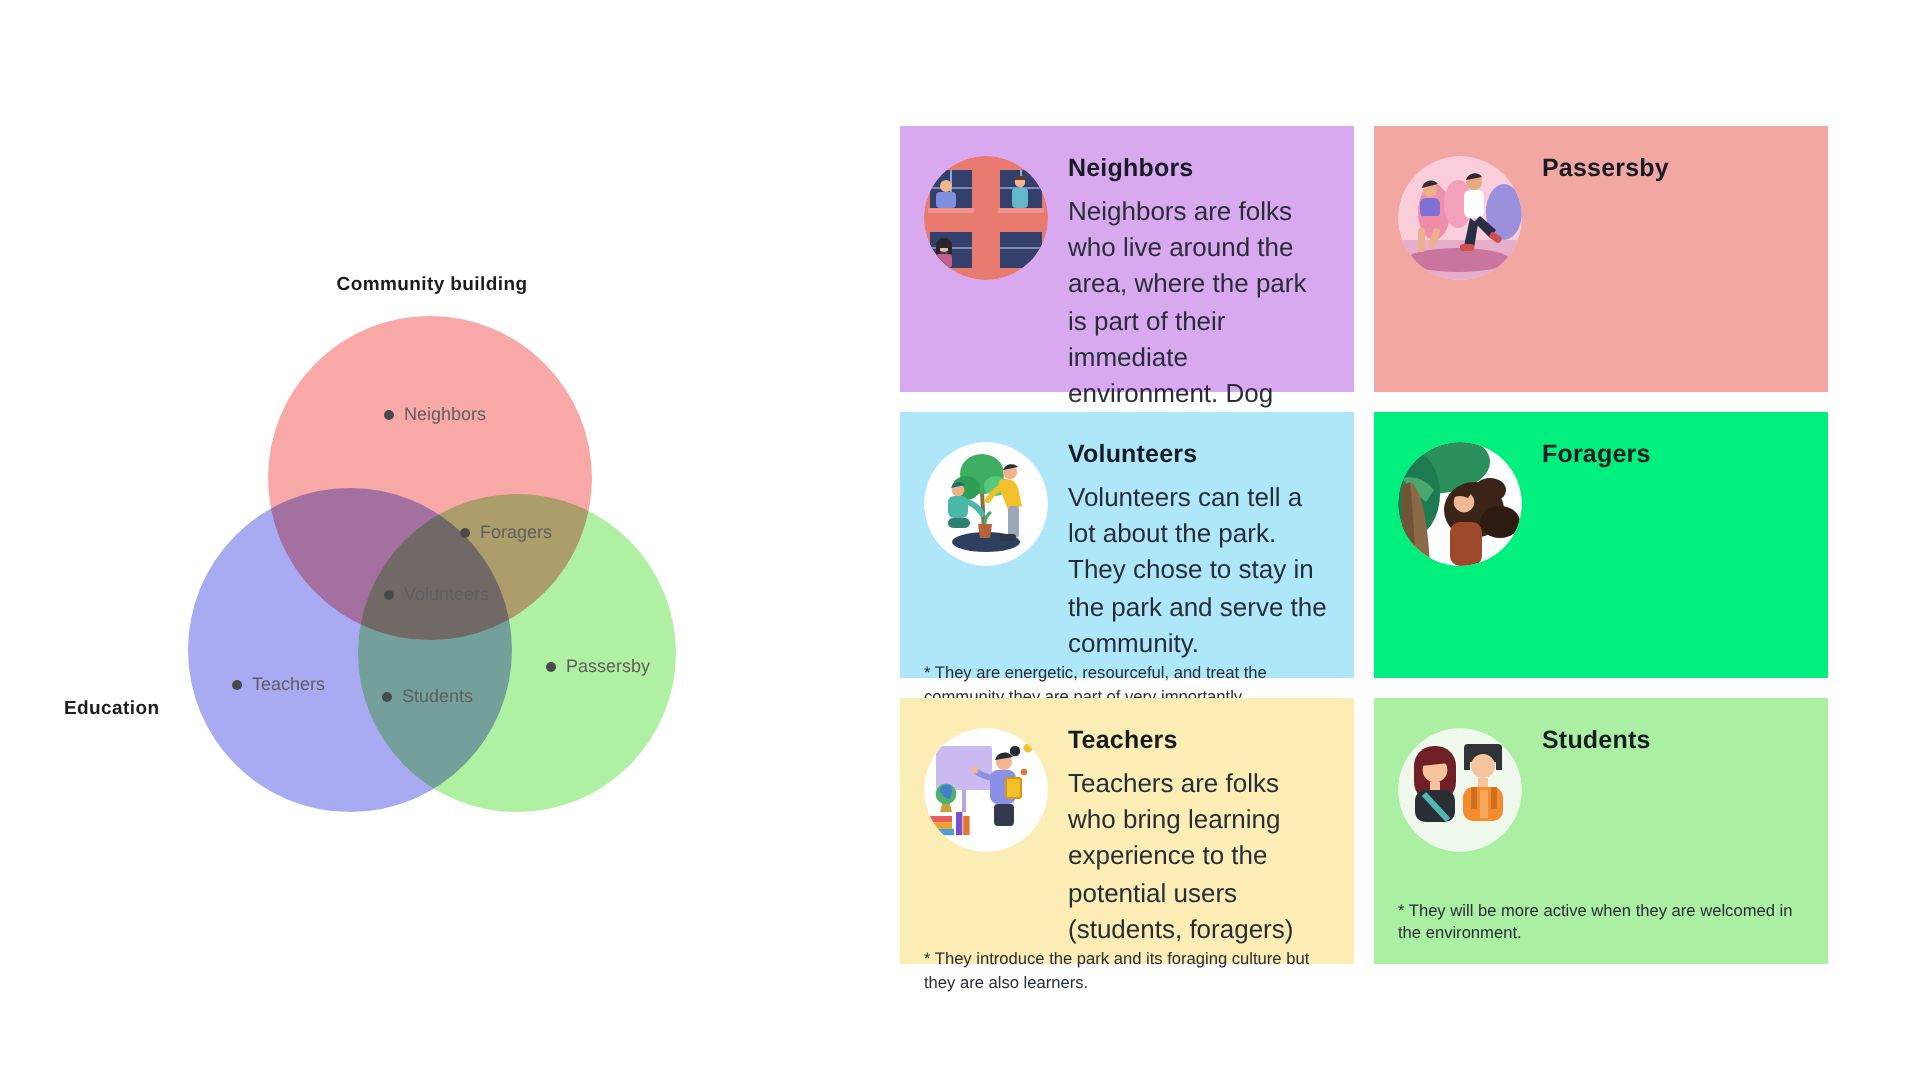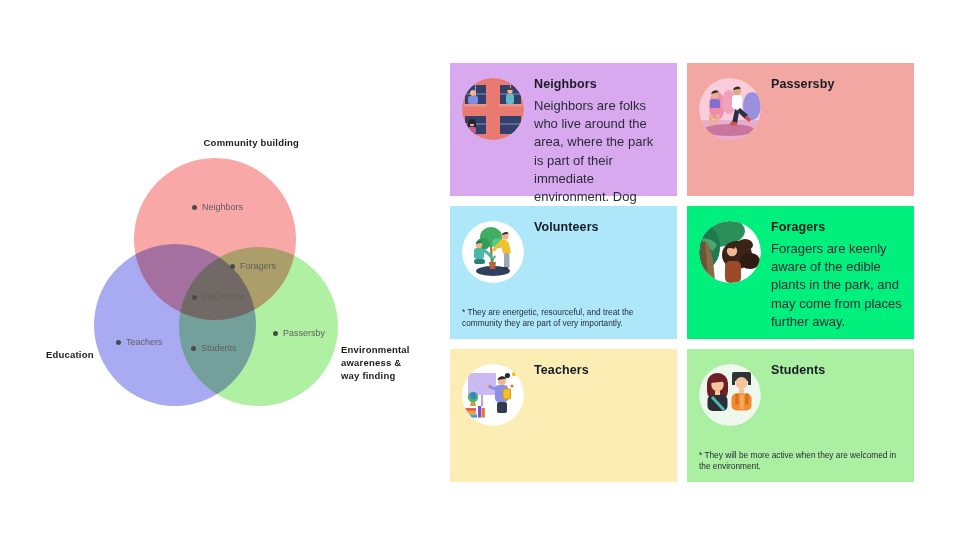--- a/index.html
+++ b/index.html
@@ -14,22 +14,22 @@
   .venn-panel{position:absolute;left:0;top:0;width:450px;height:540px;}
   .venn-circle{position:absolute;border-radius:50%;mix-blend-mode:multiply;}
   .vc-community{left:134px;top:158px;width:162px;height:162px;}
   .vc-education{left:94px;top:244px;width:162px;height:162px;}
   .vc-environment{left:179px;top:247px;width:159px;height:159px;}
 
   .venn-set-label{
     position:absolute;font-weight:bold;font-size:9.5px;color:#1c1c1c;
     letter-spacing:.2px;white-space:pre-line;line-height:13px;
   }
-  .lbl-community{left:107px;top:136px;width:192px;text-align:right;}
-  .lbl-education{left:46px;top:348px;}
+  .lbl-community{left:120px;top:136px;width:192px;text-align:center;}
+  .lbl-education{left:32px;top:348px;}
   .lbl-environment{left:341px;top:343px;}
 
   .venn-point{
     position:absolute;display:flex;align-items:center;gap:5px;
     font-size:9px;color:#5f5f5f;
   }
   .venn-dot{width:5px;height:5px;border-radius:50%;background:#4a4a4a;flex:0 0 auto;}
   .pt-neighbors{left:192px;top:202px;}
   .pt-foragers{left:230px;top:261px;}
   .pt-volunteers{left:192px;top:292px;}
@@ -71,23 +71,20 @@
 <div class="stage">
 
   <div class="venn-panel">
 
     <div class="venn-circle vc-community" style="background-color: rgb(249, 168, 168);"></div>
     <div class="venn-circle vc-education" style="background-color: rgb(168, 170, 242);"></div>
     <div class="venn-circle vc-environment" style="background-color: rgb(175, 240, 162);"></div>
 
     <div class="venn-set-label lbl-community">Community building</div>
     <div class="venn-set-label lbl-education">Education</div>
-    <div class="venn-set-label lbl-environment">Environmental
-awareness &amp;
-way finding</div>
 
     <div class="venn-point pt-neighbors">
       <span class="venn-dot"></span>
       <span>Neighbors</span>
     </div>
     <div class="venn-point pt-foragers">
       <span class="venn-dot"></span>
       <span>Foragers</span>
     </div>
     <div class="venn-point pt-volunteers">
@@ -216,20 +213,21 @@
               <rect x="12" y="27" width="10" height="11" rx="3" fill="#49b8a8"></rect>
               <rect x="12" y="38" width="11" height="5" rx="2.5" fill="#2e7f74"></rect>
               <path d="M22 30 q5 2 7 6" stroke="#49b8a8" stroke-width="3" fill="none" stroke-linecap="round"></path>
               <path d="M27 41 l7 0 -1 7 -5 0 z" fill="#b5633c"></path>
               <path d="M30.5 41 q0 -4 3 -6" stroke="#3fae62" stroke-width="1.6" fill="none"></path>
             </g>
           </svg>
         </div>
         <div class="card-text">
           <h3 class="card-title">Volunteers</h3>
+          <p class="card-body">Volunteers can tell a lot about the park. They chose to stay in the park and serve the community.</p>
         </div>
       </div>
       <div class="card-note">* They are energetic, resourceful, and treat the community they are part of very importantly.</div>
     </div>
 
     <div class="card" style="background-color: rgb(0, 239, 125);">
       <div class="card-top">
         <div class="illu">
           <svg width="62" height="62" viewBox="0 0 62 62">
             <defs>
@@ -248,21 +246,20 @@
               <ellipse cx="51" cy="40" rx="10" ry="8" fill="#2e1c12"></ellipse>
               <ellipse cx="46" cy="24" rx="8" ry="6" fill="#3a2418"></ellipse>
               <circle cx="33" cy="30" r="5.2" fill="#f0b792"></circle>
               <path d="M27 28 a6.5 6.5 0 0 1 10 -3 l-2 3 q-4 -2 -8 0" fill="#3a2418"></path>
               <rect x="26" y="40" width="16" height="22" rx="5" fill="#9c4a2a"></rect>
             </g>
           </svg>
         </div>
         <div class="card-text">
           <h3 class="card-title">Foragers</h3>
-          <p class="card-body">Foragers are keenly aware of the edible plants in the park, and may come from places further away.</p>
         </div>
       </div>
     </div>
 
     <div class="card" style="background-color: rgb(251, 237, 180);">
       <div class="card-top">
         <div class="illu">
           <svg width="62" height="62" viewBox="0 0 62 62">
             <defs>
                 <clipPath id="c5">
@@ -289,22 +286,24 @@
               <rect x="3" y="44" width="11" height="3.2" fill="#e85d5d"></rect>
               <rect x="4" y="47.2" width="10" height="3.2" fill="#f2a029"></rect>
               <rect x="2" y="50.4" width="13" height="3.2" fill="#4d9fd1"></rect>
               <rect x="16" y="42" width="3.2" height="11.5" fill="#7a4fd1"></rect>
               <rect x="19.6" y="44" width="3.2" height="9.5" fill="#e8752e"></rect>
             </g>
           </svg>
         </div>
         <div class="card-text">
           <h3 class="card-title">Teachers</h3>
-        </div>
-      </div>
+          <p class="card-body">Teachers are folks who bring learning experience to the potential users (students, foragers)</p>
+        </div>
+      </div>
+      <div class="card-note">* They introduce the park and its foraging culture but they are also learners.</div>
     </div>
 
     <div class="card" style="background-color: rgb(170, 239, 162);">
       <div class="card-top">
         <div class="illu">
           <svg width="62" height="62" viewBox="0 0 62 62">
             <defs>
                 <clipPath id="c6">
                   <circle cx="31" cy="31" r="31"></circle>
                 </clipPath>

